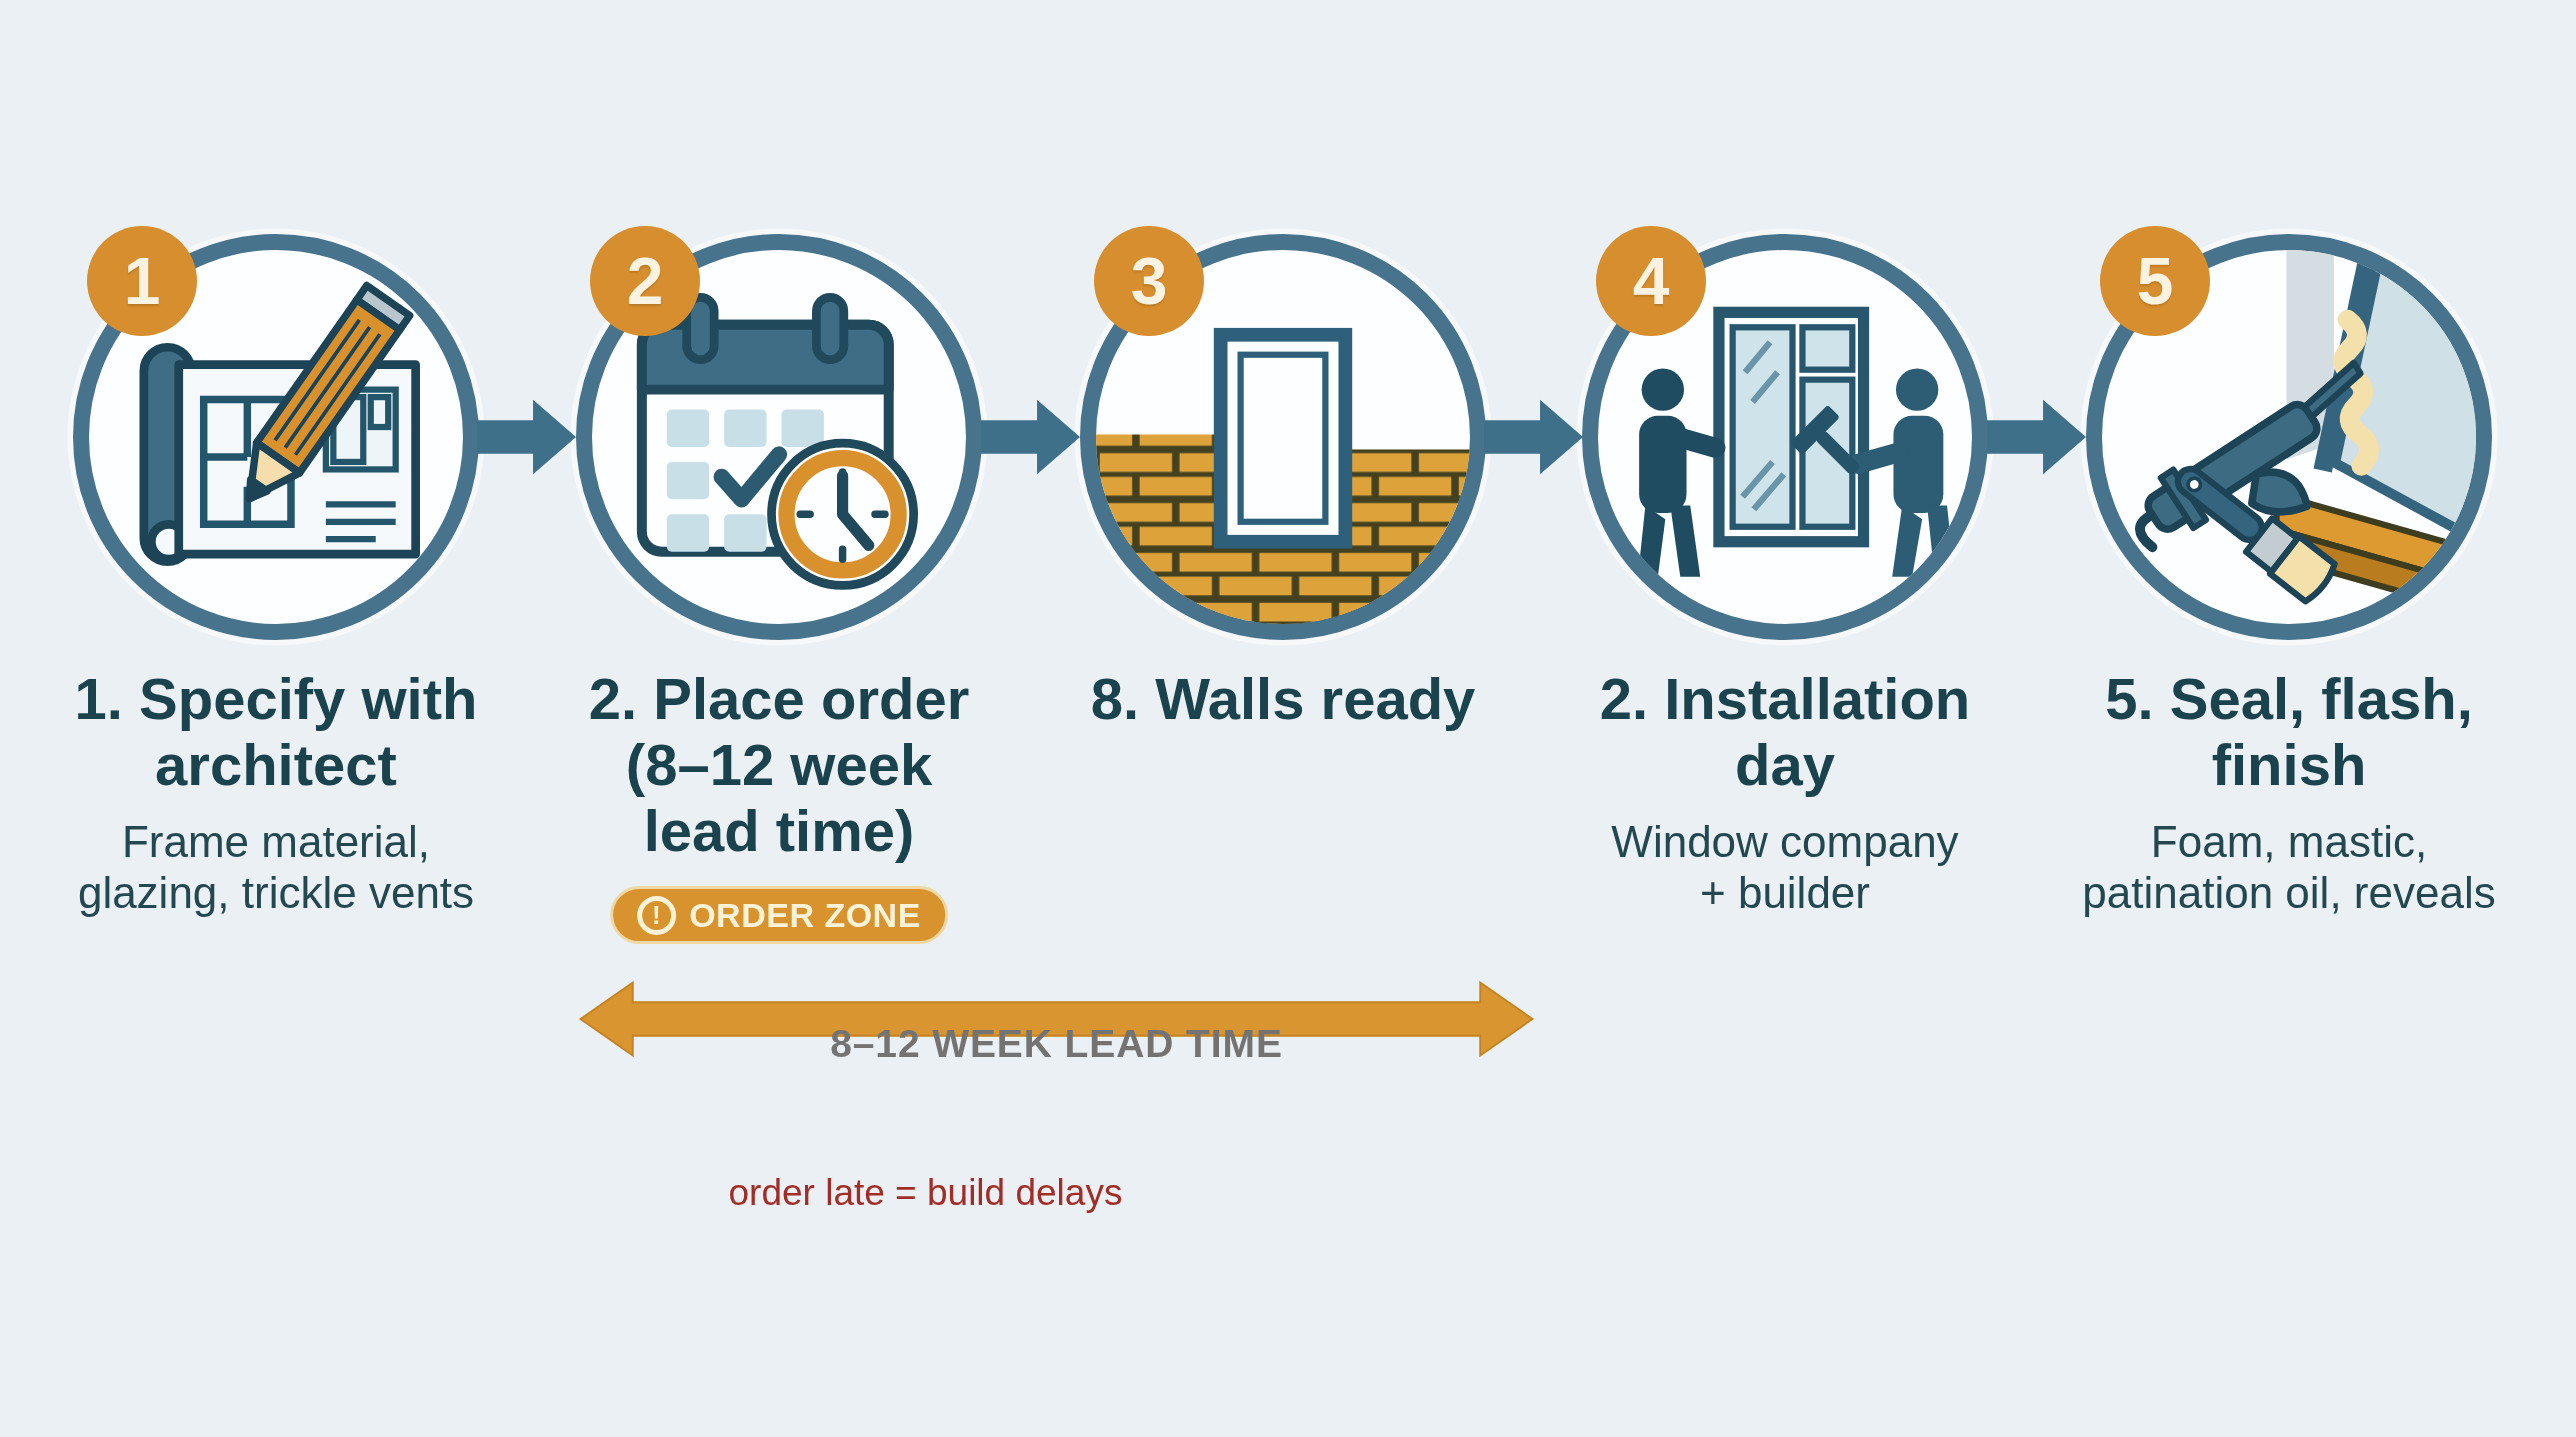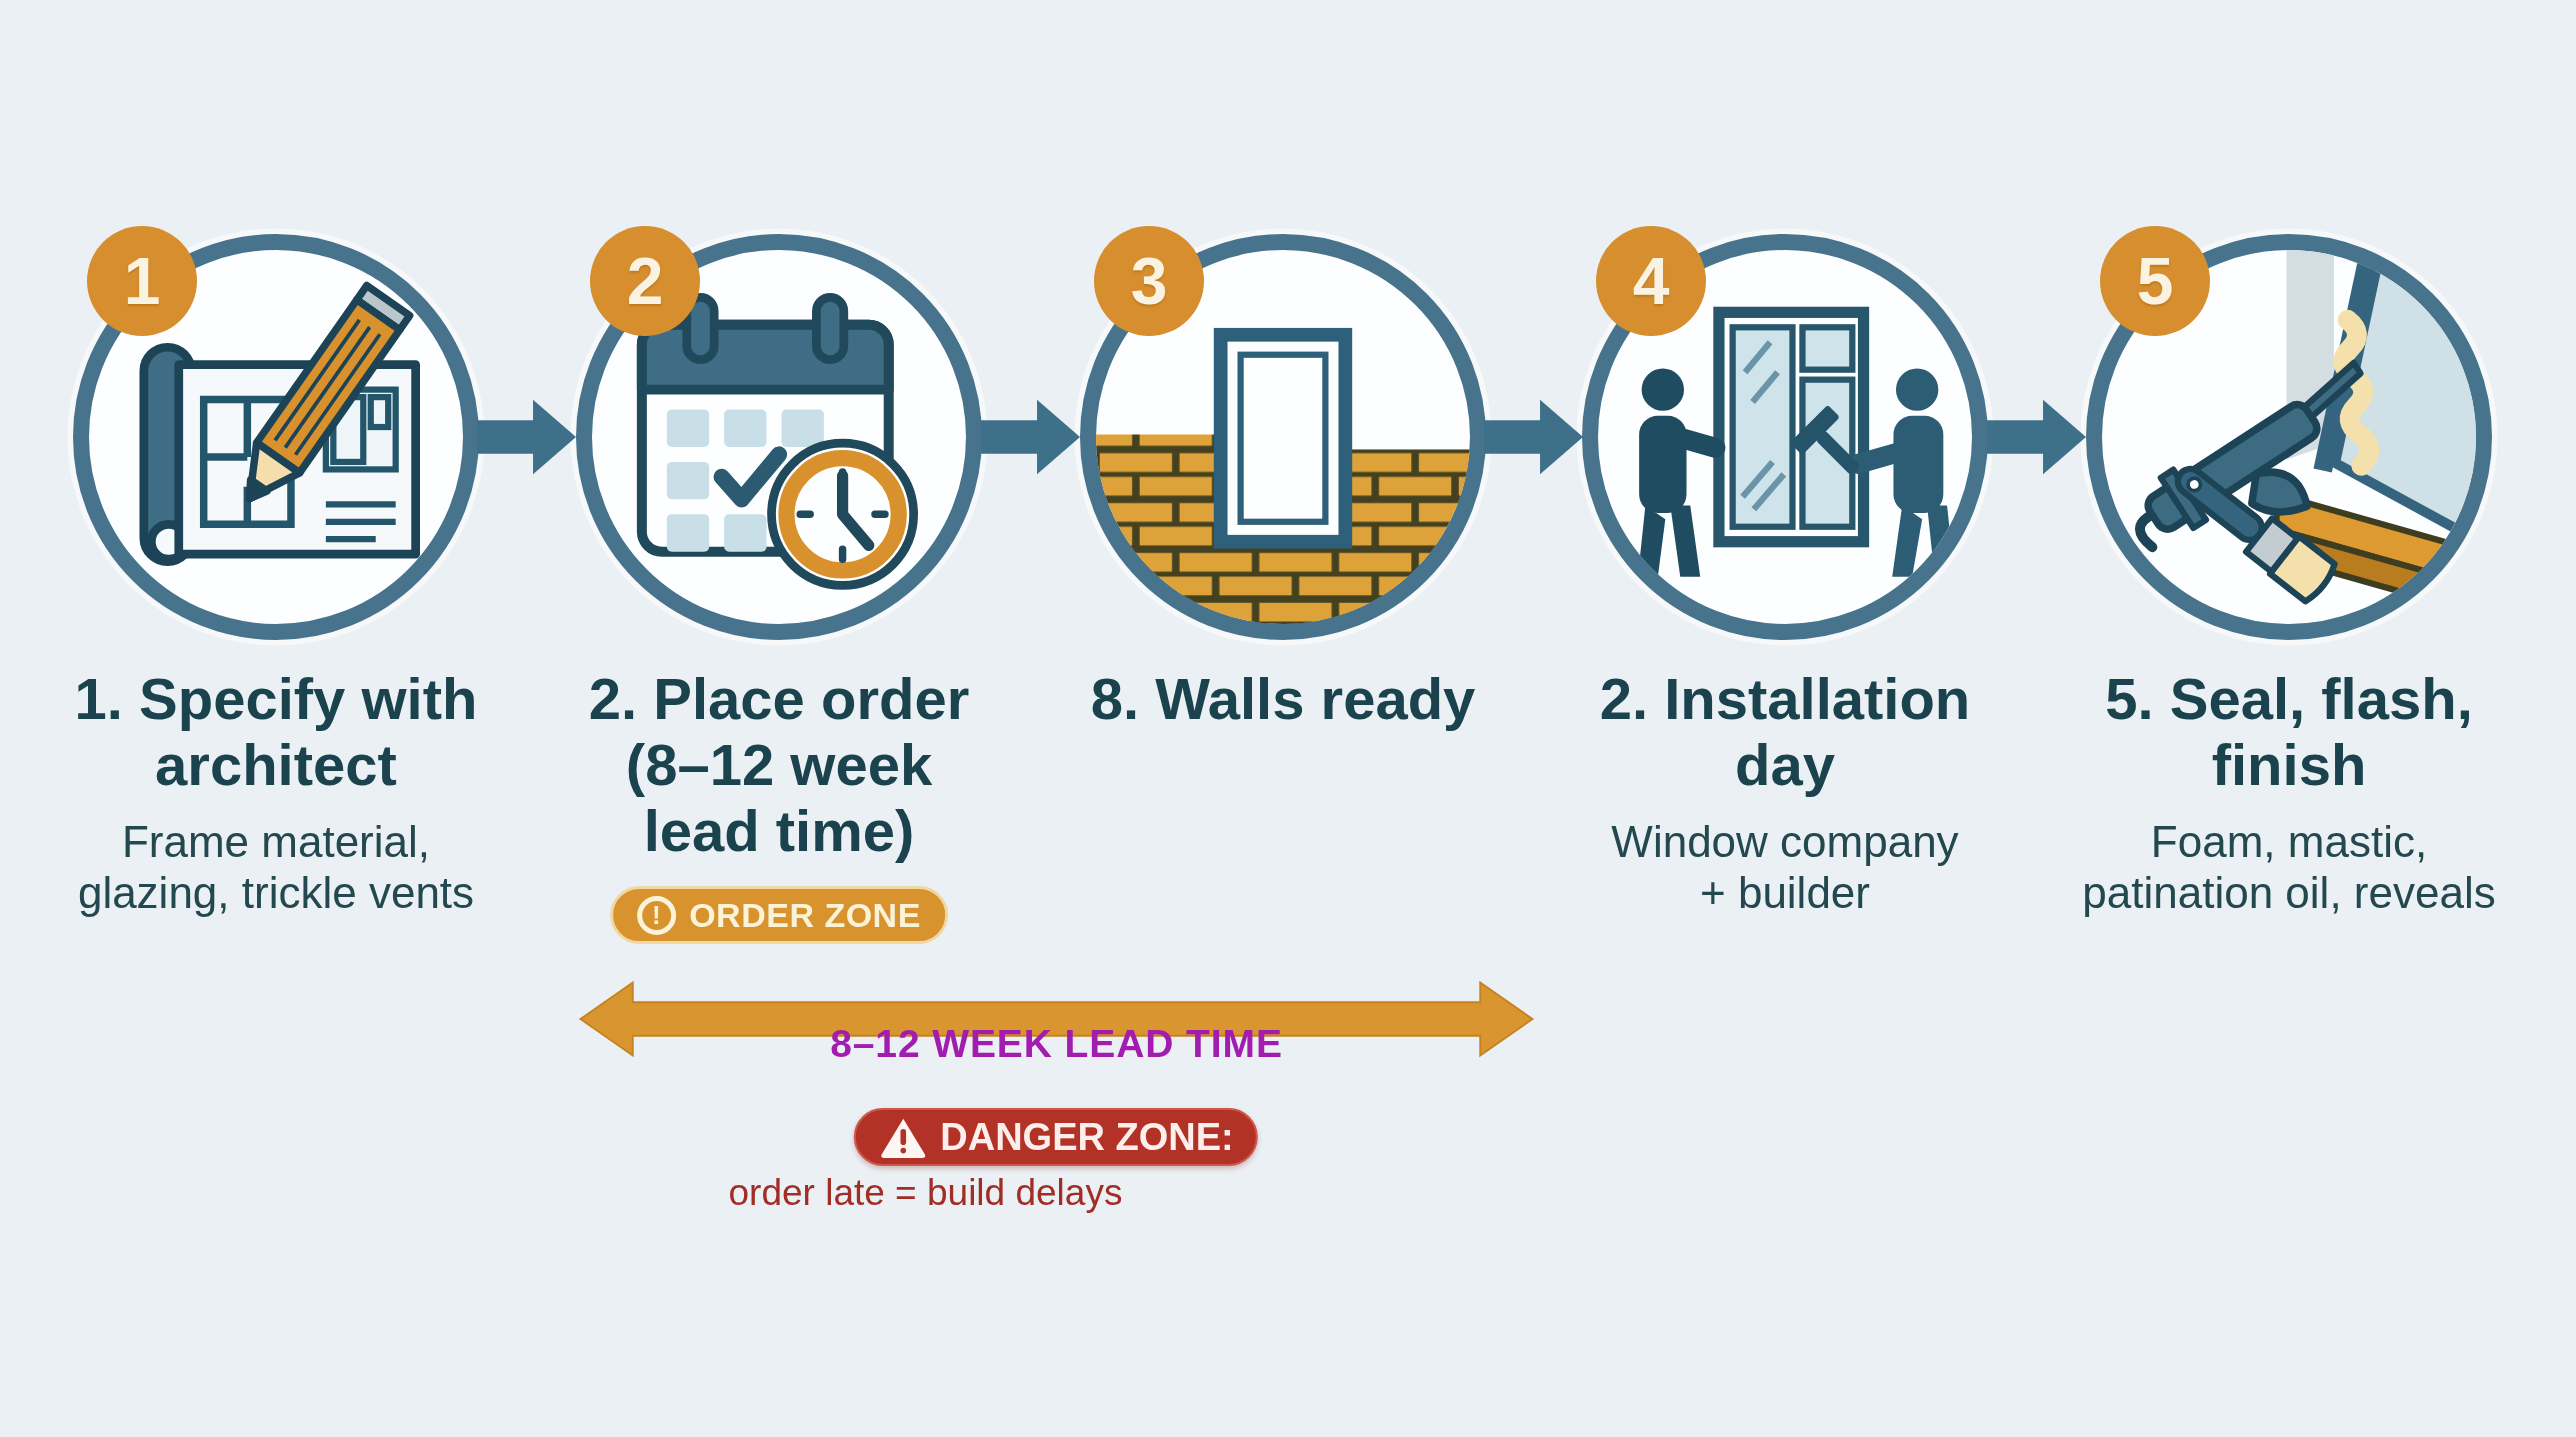--- a/index.html
+++ b/index.html
@@ -42,21 +42,21 @@
   }
   .oe-icon{
     width:39px; height:39px; border-radius:50%; border:5.6px solid #faf3d8;
     display:flex; align-items:center; justify-content:center;
     font-size:26px; font-weight:bold; color:#faf3d8; flex:0 0 auto;
   }
   .step-arrow{ position:absolute; top:394px; width:99px; height:86px; }
   .lead-arrow{ position:absolute; left:577px; top:977px; width:959px; height:84px; }
   .lead-label{
     position:absolute; left:577px; top:1022px; width:959px; text-align:center;
-    font-size:39px; font-weight:bold; color:#a21caf; letter-spacing:0.9px;
+    font-size:39px; font-weight:bold; color:#737373; letter-spacing:0.9px;
   }
   .danger-pill{
     position:absolute; left:50%; top:1108px; transform:translateX(-50%);
     height:58px; padding:0 22.5px; border-radius:32px;
     background:#b23228; border:2.8px solid #cf574b;
     display:flex; align-items:center; gap:13px; white-space:nowrap;
     color:#fceeea; font-weight:bold; font-size:38px;
     box-shadow:0 2.8px 5.6px rgba(120,20,15,.25);
   }
   .danger-wrap{ position:absolute; left:558px; top:0; width:996px; height:1438px; pointer-events:none; }
@@ -253,25 +253,17 @@
   <svg class="step-arrow" style="left:1987px" viewBox="0 0 106 92">
       <path d="M0 28 h60 v-22 l46 40 -46 40 v-22 h-60 z" fill="#3f708a"></path>
     </svg>
 
   <svg class="lead-arrow" viewBox="0 0 1024 90">
     <path d="M58 27 h908 v-21 l56 39 -56 39 v-21 h-908 v21 l-56 -39 56 -39 z" fill="#d9952f" stroke="#c5821f" stroke-width="2"></path>
   </svg>
   <div class="lead-label">8–12 WEEK LEAD TIME</div>
 
   <div class="danger-wrap">
-    <div class="danger-pill">
-      <svg class="tri-icon" width="49" height="43" viewBox="0 0 52 46">
-        <path d="M26 3 L49 41 q2 4 -3 4 H6 q-5 0 -3 -4 Z" fill="#fdf6f2"></path>
-        <rect x="23" y="14" width="6" height="17" rx="3" fill="#b23228"></rect>
-        <rect x="23" y="34" width="6" height="6" rx="3" fill="#b23228"></rect>
-      </svg>
-      <span>DANGER ZONE:</span>
-    </div>
     <div class="danger-sub">order late = build delays</div>
   </div>
 
 </div>
 
 
 </body></html>

